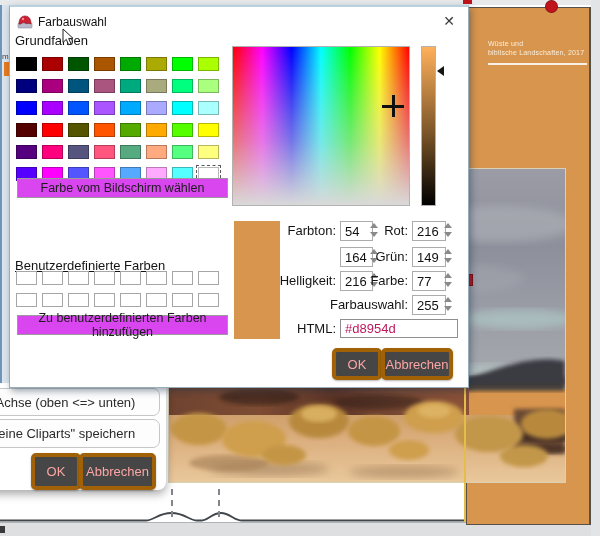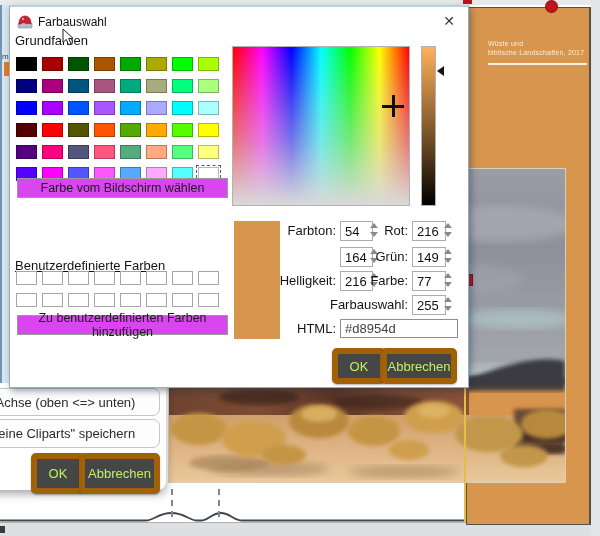--- a/index.html
+++ b/index.html
@@ -24,21 +24,21 @@
   .ground-svg{left:0;top:508px;z-index:2;}
   .dash-line{top:489px;width:0;height:28px;border-left:2px dashed #80868c;z-index:7;}
   .corner-mark{left:0;top:526px;width:5px;height:7px;background:#3a3a3a;z-index:2;}
 
   
   .bg-dialog{left:-28px;top:383px;width:194px;height:107px;background:#ffffff;
              border-radius:0 0 8px 8px;box-shadow:0 4px 10px rgba(0,0,0,.35);z-index:7;}
   .bg-row{position:absolute;left:-14px;width:200px;height:26px;background:#fdfdfd;
           border:1px solid #c6c6c6;border-radius:7px;display:flex;align-items:center;
           justify-content:center;font-size:13px;color:#2b2b2b;white-space:nowrap;overflow:hidden;}
-  .dark-btn{position:absolute;background:#464646;color:#bef264;border:6px solid #a16207;
+  .dark-btn{position:absolute;background:#464646;color:#fca5a5;border:4px solid #a16207;
             border-radius:5px;display:flex;align-items:center;justify-content:center;
             font-size:13px;box-shadow:0 1px 2px rgba(0,0,0,.3);}
 
   
   .sliver{left:0;top:5px;width:9px;height:378px;background:#dbe5ee;border-left:2px solid #6f94ba;z-index:8;}
   .sliver-text{position:absolute;left:0;top:47px;font-size:8px;color:#444;}
   .sliver-swatch{position:absolute;left:2px;top:57px;width:6px;height:14px;}
 
   
   .color-dialog{left:9px;top:5px;width:458px;height:380px;background:#ffffff;
@@ -65,21 +65,21 @@
              border-top:5px solid transparent;border-bottom:5px solid transparent;border-right:7px solid #141414;}
   .preview{position:absolute;left:224px;top:214px;width:46px;height:118px;}
   .fld-label{position:absolute;text-align:right;font-size:13px;color:#141414;}
   .fld{position:absolute;width:27px;height:18px;border:1px solid #acacac;background:#fff;
        font-size:13px;color:#111;display:flex;align-items:center;padding-left:4px;}
   .spin{position:absolute;width:12px;height:18px;}
   .spin i{position:absolute;left:2px;width:0;height:0;border-left:4px solid transparent;border-right:4px solid transparent;}
   .spin .up{top:2px;border-bottom:5px solid #8a8a8a;}
   .spin .dn{bottom:2px;border-top:5px solid #8a8a8a;}
   .html-input{position:absolute;left:330px;top:312px;width:112px;height:17px;border:1px solid #8f8f8f;
-              background:#fff;font-size:13px;color:#404040;display:flex;align-items:center;padding-left:4px;}
+              background:#fff;font-size:13px;color:#be185d;display:flex;align-items:center;padding-left:4px;}
   .cd-btn{position:absolute;top:341px;height:24px;}
   .cursor{left:62px;top:28px;z-index:20;}
 </style>
 </head>
 <body>
 
 <div class="stage">
 
   <div class="abs page"></div>
   <div class="abs bottom-strip"></div>

